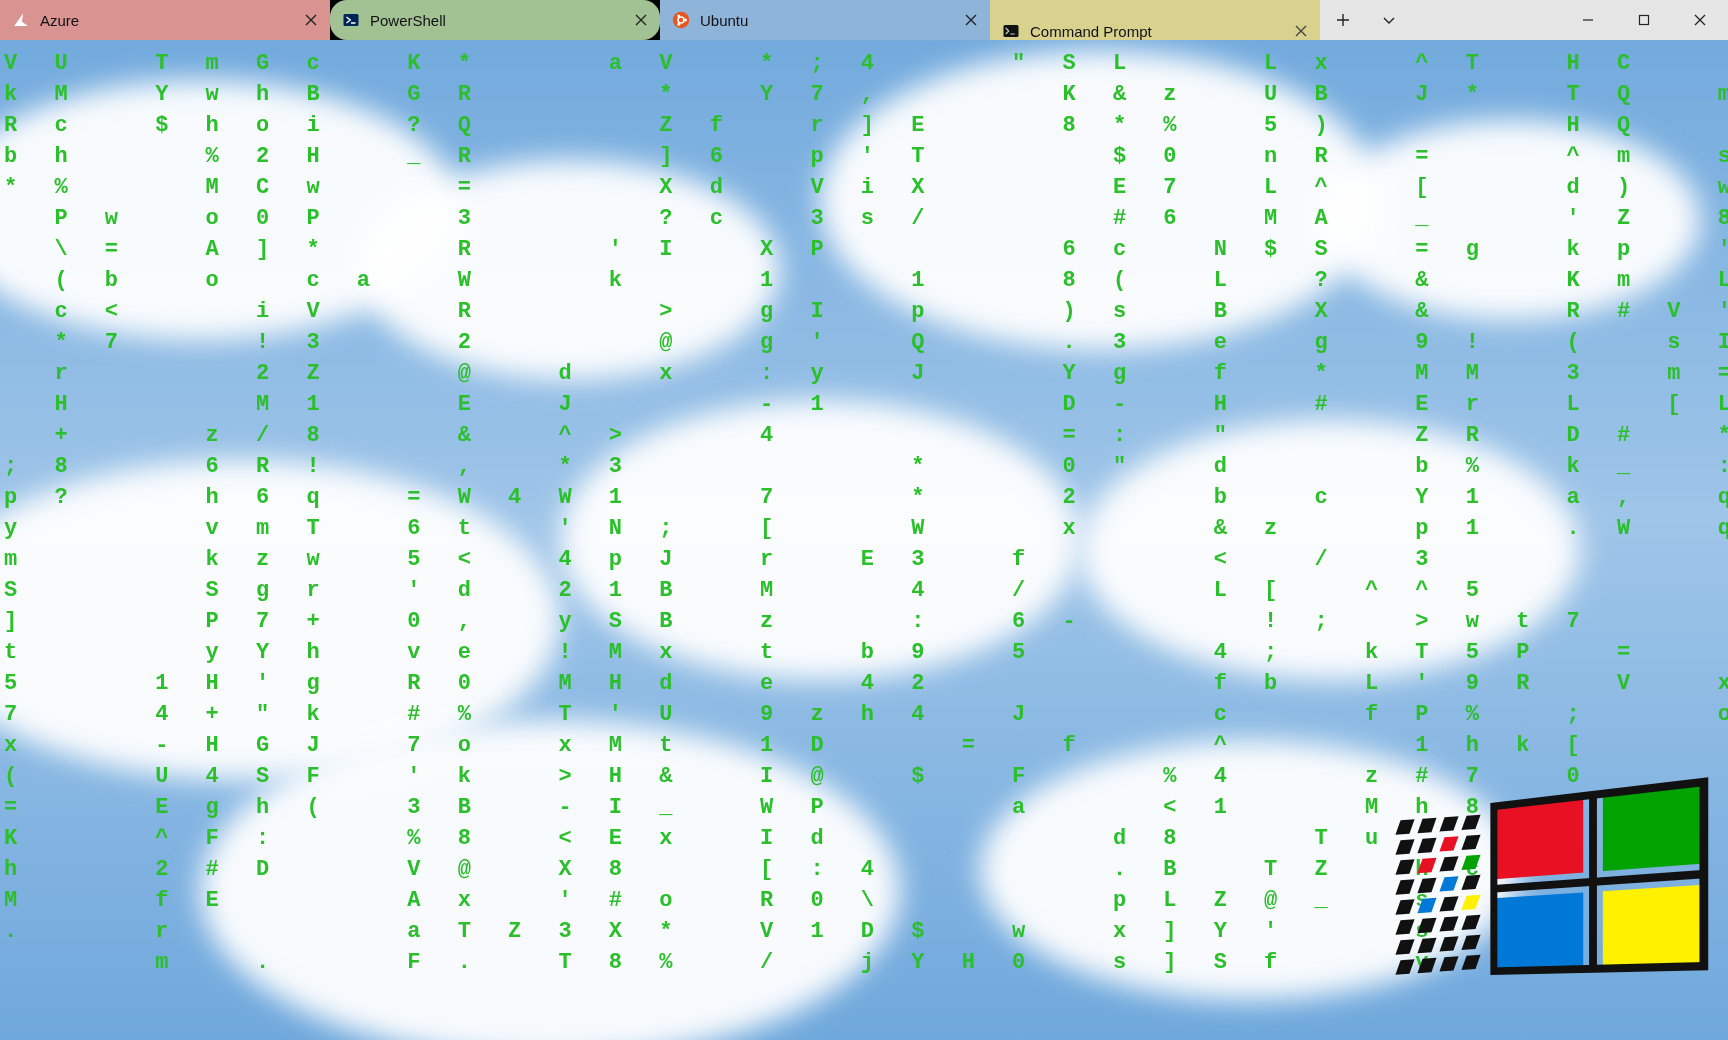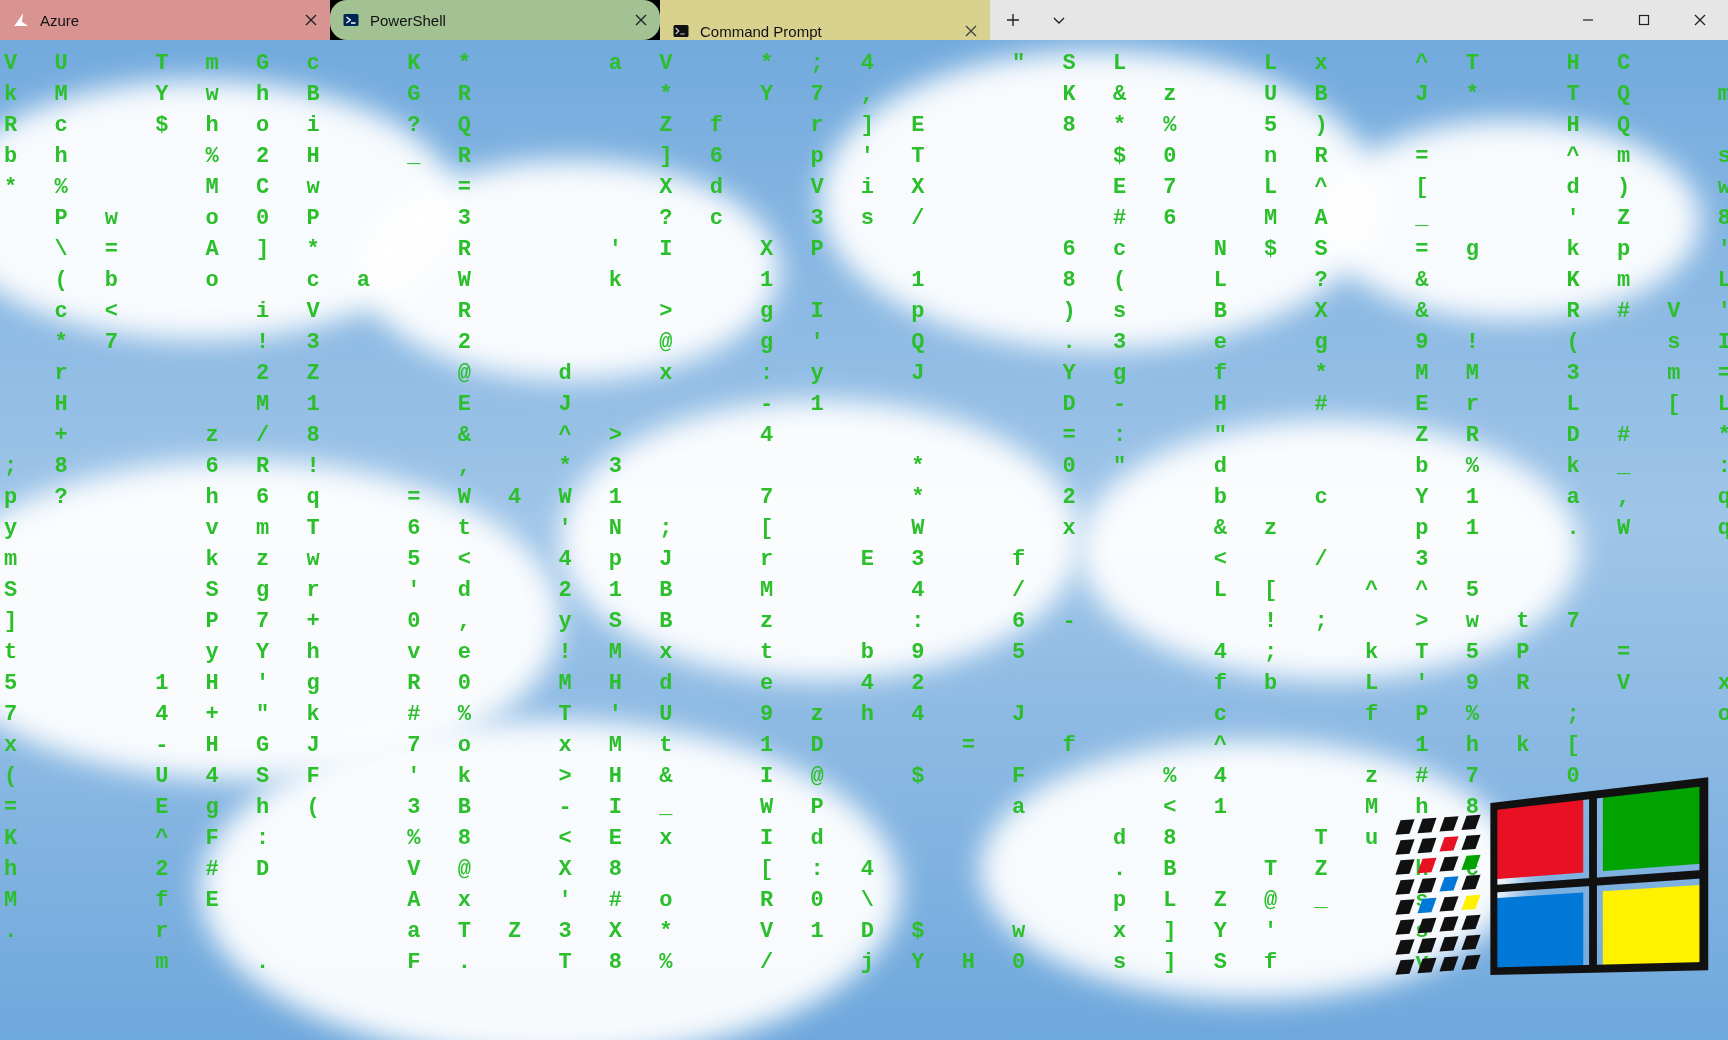--- a/index.html
+++ b/index.html
@@ -66,20 +66,37 @@
     </span>
   </div>
   <div class="tab tab-ps">
     <span class="tab-icon">
       <svg viewBox="0 0 24 24">
           <rect x="2" y="4" width="20" height="16" rx="2" fill="#012456"></rect>
           <path stroke="#fff" stroke-width="1.8" fill="none" d="M6 8 L11 12 L6 16 M12 16 H18"></path>
         </svg>
     </span>
     <span class="tab-label">PowerShell</span>
+    <span class="tab-close">
+      <svg viewBox="0 0 12 12">
+          <path stroke="#222" stroke-width="1.4" d="M1 1 L11 11 M11 1 L1 11"></path>
+        </svg>
+    </span>
+  </div>
+  <div class="tab tab-ubuntu">
+    <span class="tab-icon">
+      <svg viewBox="0 0 24 24">
+          <circle cx="12" cy="12" r="11" fill="#E95420"></circle>
+          <circle cx="12" cy="12" r="4" fill="none" stroke="#fff" stroke-width="2.2"></circle>
+          <circle cx="18" cy="12" r="2" fill="#fff"></circle>
+          <circle cx="9" cy="6.5" r="2" fill="#fff"></circle>
+          <circle cx="9" cy="17.5" r="2" fill="#fff"></circle>
+        </svg>
+    </span>
+    <span class="tab-label">Ubuntu</span>
     <span class="tab-close">
       <svg viewBox="0 0 12 12">
           <path stroke="#222" stroke-width="1.4" d="M1 1 L11 11 M11 1 L1 11"></path>
         </svg>
     </span>
   </div>
   <div class="tab tab-cmd">
     <span class="tab-icon">
       <svg viewBox="0 0 24 24">
           <rect x="2" y="4" width="20" height="16" rx="2" fill="#111"></rect>

